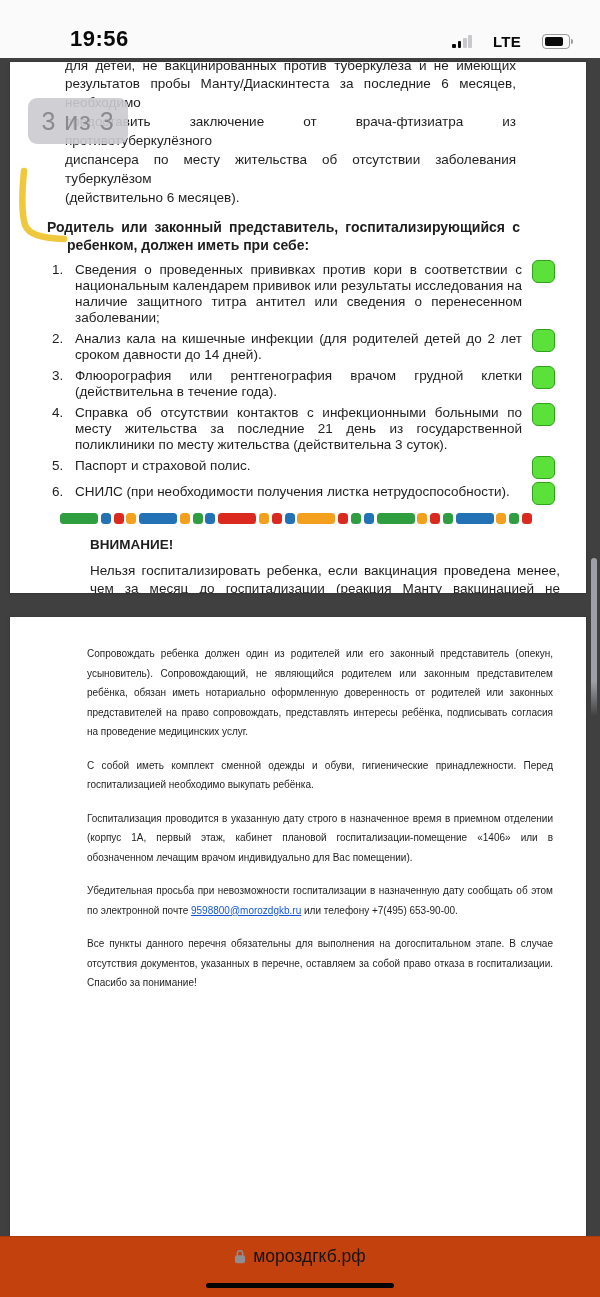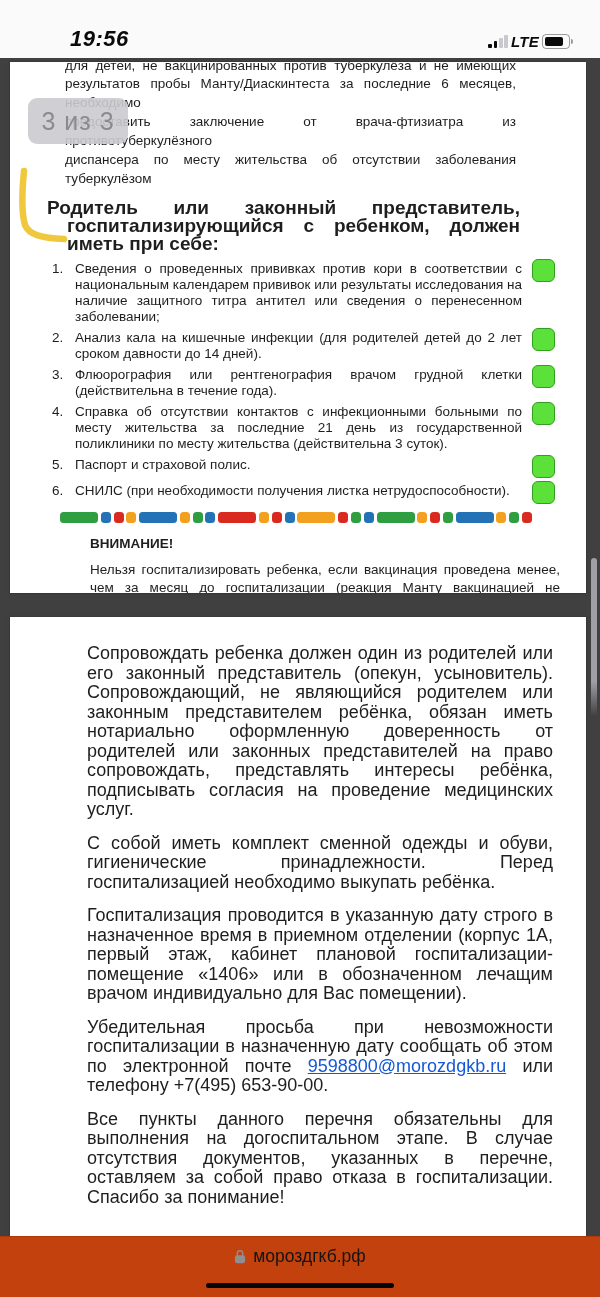--- a/index.html
+++ b/index.html
@@ -1,22 +1,22 @@
 <!DOCTYPE html>
 <html><head>
 <meta charset="utf-8">
 <style>
   html,body{margin:0;padding:0;}
   body{font-family:"Liberation Sans","DejaVu Sans",sans-serif;-webkit-font-smoothing:antialiased;}
   .screen{position:relative;width:600px;height:1297px;overflow:hidden;background:#f1f2f4;display:flex;flex-direction:column;}
 
   
-  .status-bar{height:58px;flex:none;background:#fafafa;display:flex;align-items:flex-end;justify-content:space-between;padding:0 30px 6px 70px;box-sizing:border-box;font-style:italic;}
+  .status-bar{height:58px;flex:none;background:#fafafa;display:flex;align-items:flex-end;justify-content:space-between;padding:0 30px 6px 70px;box-sizing:border-box;}
   .status-time{font-size:22px;font-weight:bold;color:#0a0a0a;letter-spacing:.5px;}
-  .status-right{display:flex;align-items:center;gap:3px;padding-bottom:2px;}
+  .status-right{display:flex;align-items:center;gap:21px;padding-bottom:2px;}
   .signal{display:flex;align-items:flex-end;gap:1.7px;height:13px;}
   .signal i{display:block;width:3.6px;border-radius:1px;background:#0a0a0a;}
   .signal .s1{height:4.5px;}.signal .s2{height:7.5px;}
   .signal .s3{height:10px;background:#c9c9cd;}.signal .s4{height:13px;background:#c9c9cd;}
   .lte{font-size:15px;font-weight:bold;color:#0a0a0a;letter-spacing:.3px;}
   .battery{position:relative;width:26px;height:13px;border:1.3px solid rgba(0,0,0,.38);border-radius:4px;display:flex;align-items:center;}
   .battery .fill{position:absolute;left:1.6px;top:1.6px;bottom:1.6px;width:70%;background:#0a0a0a;border-radius:2px;}
   .battery .nub{position:absolute;right:-4px;top:3.8px;width:2.2px;height:5px;background:rgba(0,0,0,.38);border-radius:0 2px 2px 0;}
 
   
@@ -25,35 +25,35 @@
         box-shadow:0 0 0 .5px rgba(0,0,0,.12),0 1px 4px rgba(0,0,0,.14);overflow:hidden;color:#1e1e1e;}
   .card1{margin-top:4px;height:531px;}
   .card2{margin-top:24px;height:620px;}
 
   
   .cutline{margin:0 70px 0 55px;height:12px;overflow:hidden;position:relative;}
   .cutline-inner{position:absolute;left:0;right:0;bottom:-1px;}
   .jline{font-size:13.5px;line-height:19px;text-align:justify;text-align-last:justify;white-space:normal;}
   .lline{font-size:13.5px;line-height:19px;text-align:left;}
   #topLines{margin:0 70px 0 55px;}
-  .doc-header{margin:11px 66px 0 37px;padding-left:20px;text-indent:-20px;font-weight:bold;font-size:19px;line-height:18px;text-align:justify;}
+  .doc-header{margin:11px 66px 0 37px;padding-left:20px;text-indent:-20px;font-weight:bold;font-size:14px;line-height:18px;text-align:justify;}
   #checklist{margin-top:8px;}
   .item{display:flex;align-items:flex-start;margin:0 31px 5px 42px;}
   .num{width:14px;flex:none;font-size:13.5px;line-height:16px;}
   .itext{flex:1;margin-left:9px;font-size:13.5px;line-height:16px;text-align:justify;}
   .cbox{flex:none;width:21px;height:21px;margin-left:10px;margin-top:-2px;border-radius:6px;cursor:pointer;}
   .divider{display:flex;justify-content:space-between;margin:8px 0 0 50px;width:472px;height:11px;}
   .seg{height:11px;border-radius:3.5px;flex:none;}
   .attention{margin:13px 26px 17px 80px;}
   .attention-title{font-weight:bold;font-size:13.5px;line-height:16px;}
   .attention-text{margin-top:9px;font-size:13.5px;line-height:18px;text-align:justify;}
 
   
   #page2paras{padding-top:27px;}
-  .p2para{margin:0 33px 14px 77px;font-size:18px;line-height:19.5px;text-align:justify;color:#1e1e1e;}
+  .p2para{margin:0 33px 14px 77px;font-size:10px;line-height:19.5px;text-align:justify;color:#1e1e1e;}
   .doclink{text-decoration:underline;cursor:pointer;}
 
   
   .page-indicator{position:absolute;left:28px;top:40px;width:100px;height:46px;background:rgba(203,203,207,.9);
     border-radius:9px;display:flex;align-items:center;justify-content:center;
     font-size:25px;color:#8a8a90;letter-spacing:1px;}
   .marker{position:absolute;left:0;top:105px;pointer-events:none;}
   .scroll-thumb{position:absolute;left:591px;top:500px;width:6px;height:158px;border-radius:3px;
     background:linear-gradient(#9ea0a5 78%,rgba(158,160,165,0));}
 
@@ -88,20 +88,21 @@
   <div class="viewer">
 
     <div class="card card1">
       <div class="cutline">
         <div class="cutline-inner jline">для детей, не вакцинированных против туберкулёза и не имеющих</div>
       </div>
       <div id="topLines">
           <div class="jline">результатов пробы Манту/Диаскинтеста за последние 6 месяцев, необходимо</div>
           <div class="jline">предоставить заключение от врача-фтизиатра из противотуберкулёзного</div>
           <div class="jline">диспансера по месту жительства об отсутствии заболевания туберкулёзом</div>
+          <div class="lline">(действительно 6 месяцев).</div>
         </div>
 
       <div class="doc-header">Родитель или законный представитель, госпитализирующийся с ребенком, должен иметь при себе:</div>
 
       <div id="checklist">
           <div class="item">
             <div class="num">1.</div>
             <div class="itext">Сведения о проведенных прививках против кори в соответствии с национальным календарем прививок или результаты исследования на наличие защитного титра антител или сведения о перенесенном заболевании;</div>
             <div class="cbox" style="background: rgb(91, 225, 57); border: 1.6px solid rgb(47, 159, 28);"></div>
           </div>

